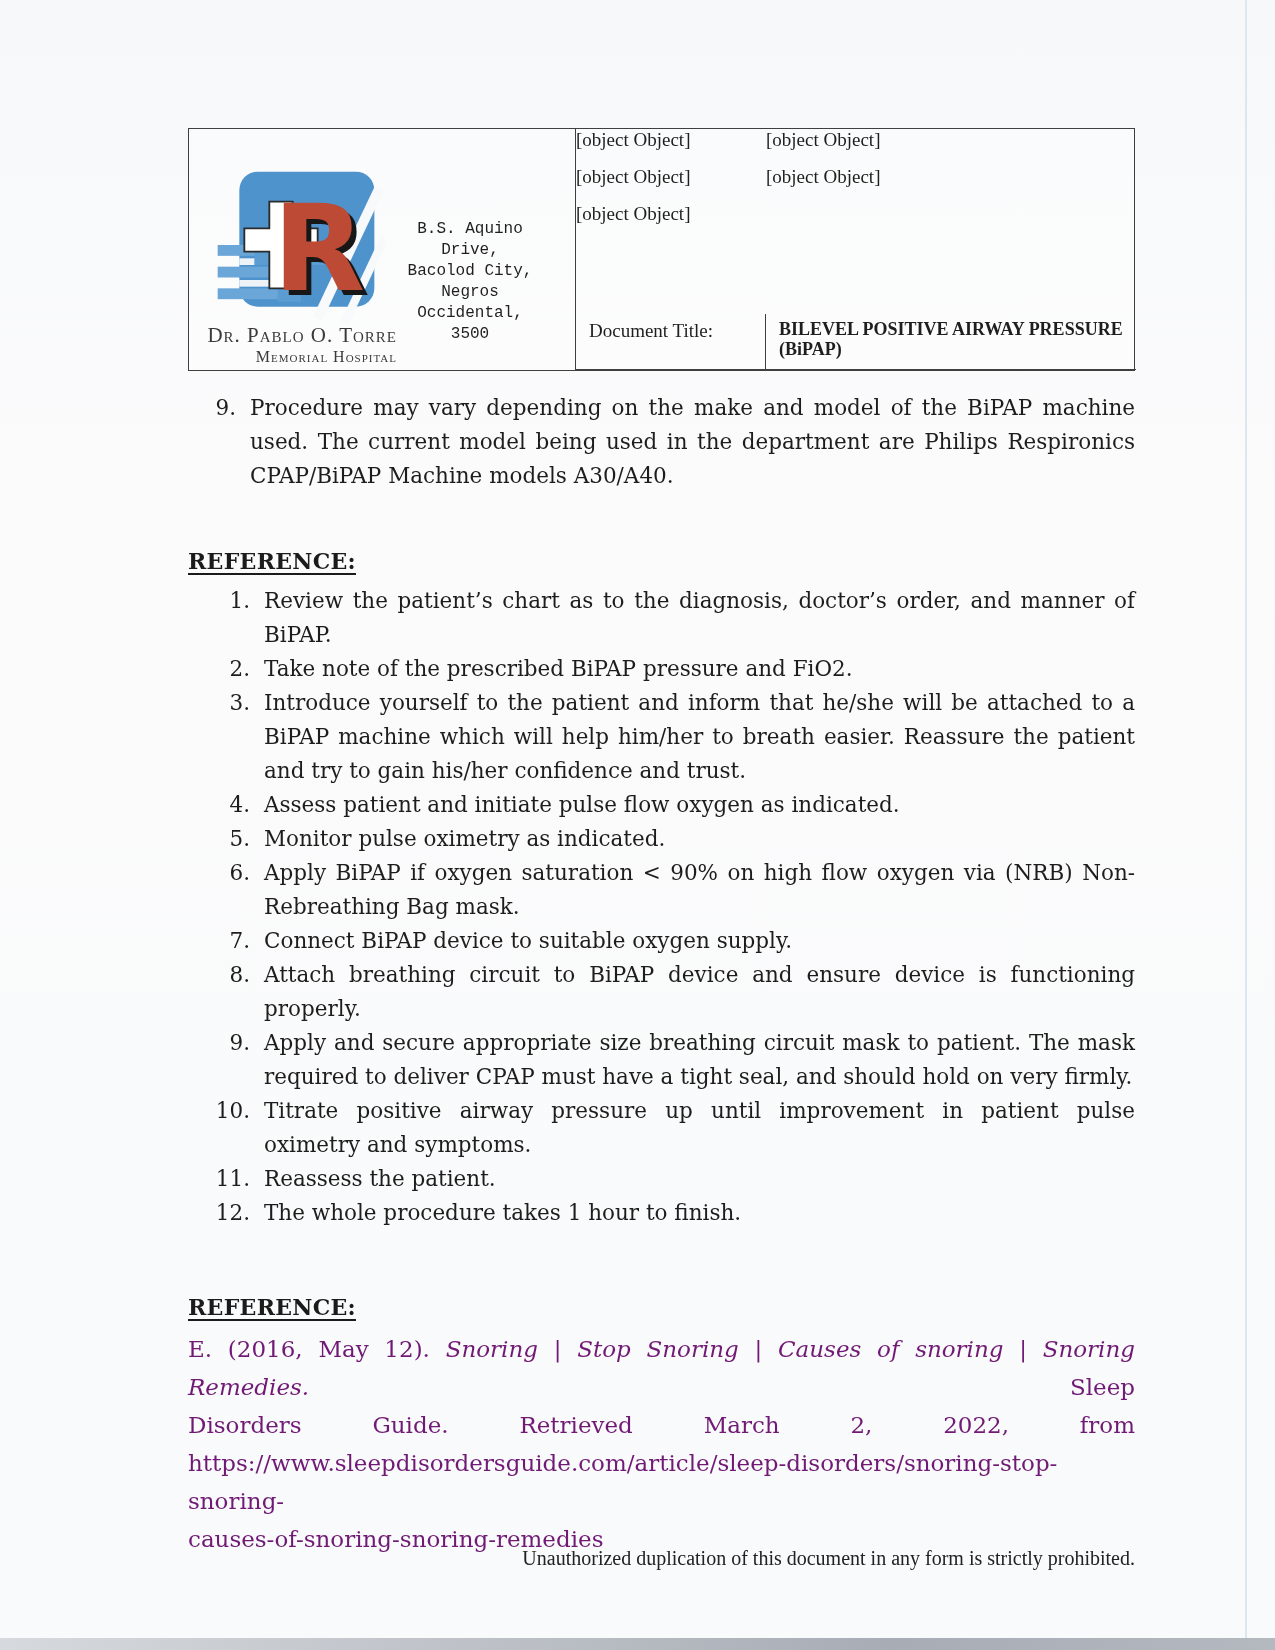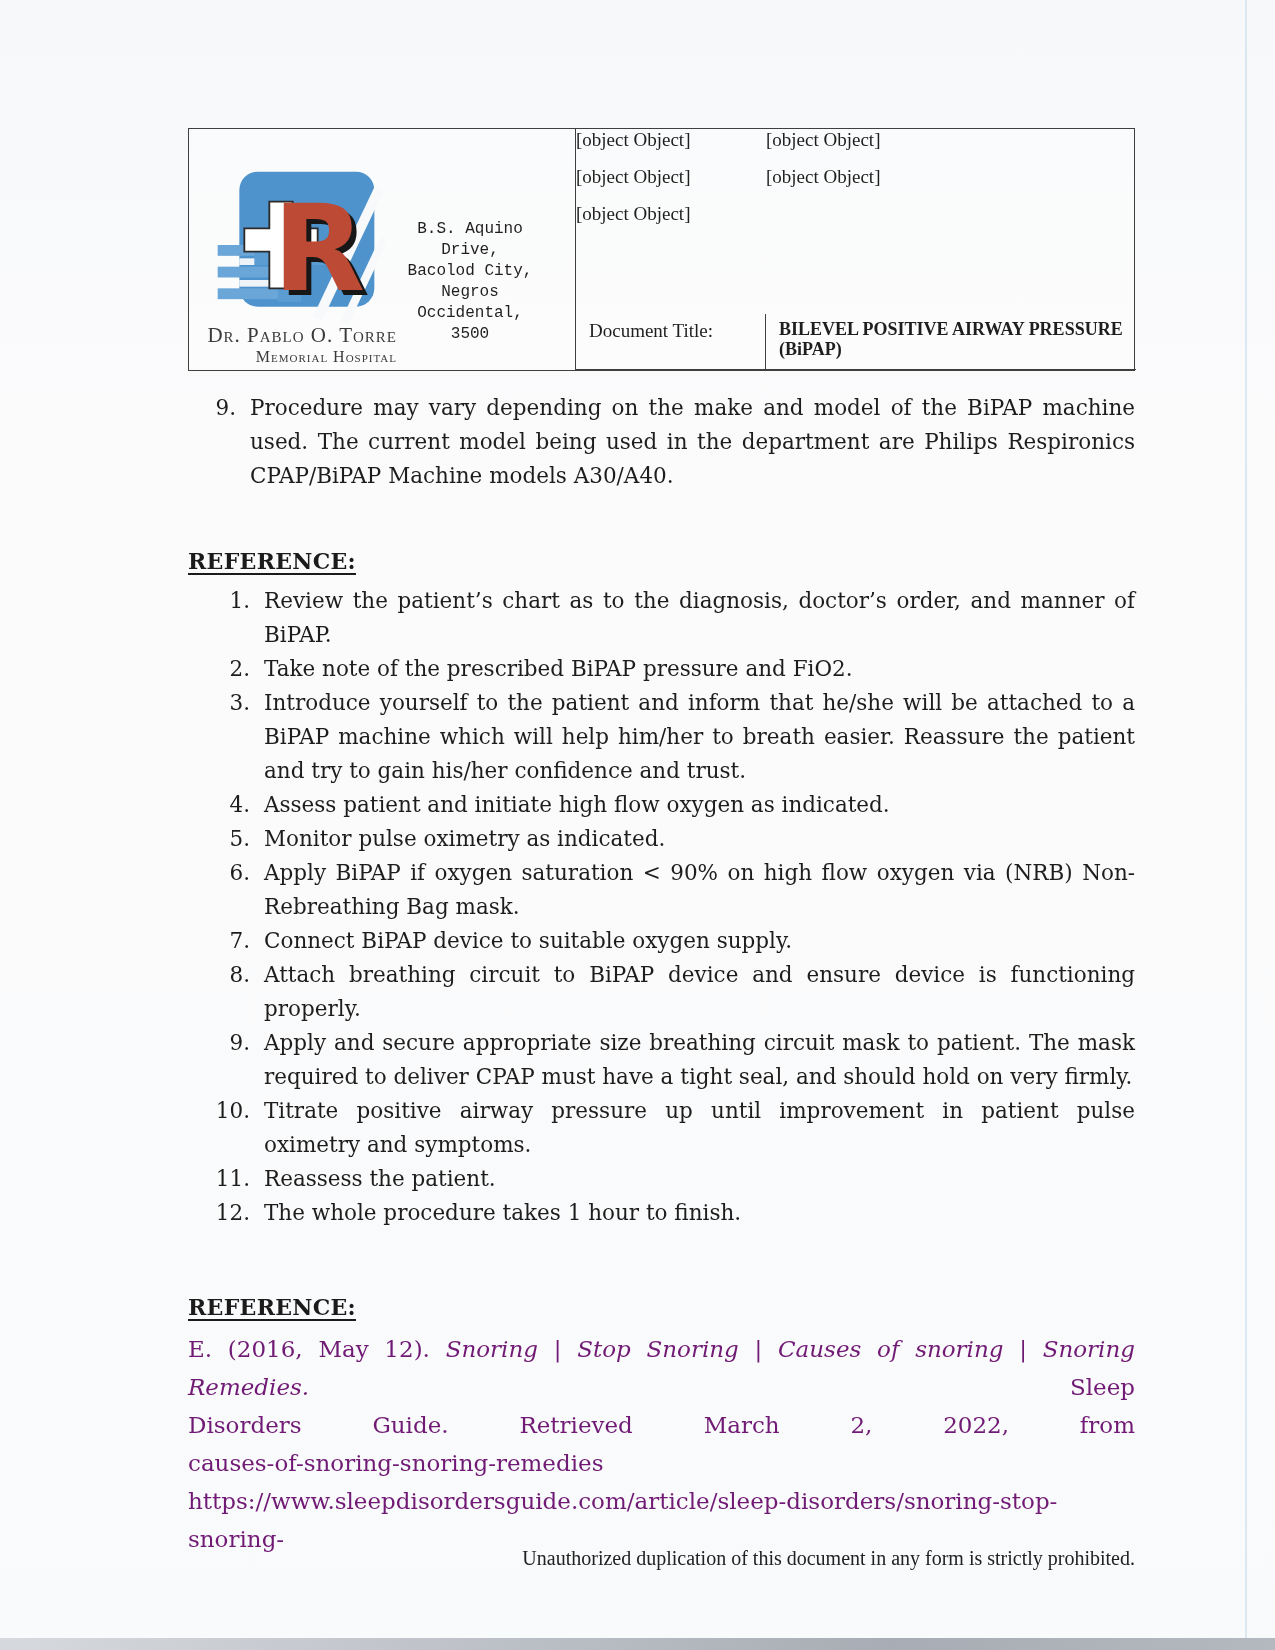--- a/index.html
+++ b/index.html
@@ -128,21 +128,21 @@
       <span class="txt">Take note of the prescribed BiPAP pressure and FiO2.</span>
     </div>
 
     <div class="li">
       <span class="num">3.</span>
       <span class="txt">Introduce yourself to the patient and inform that he/she will be attached to a BiPAP machine which will help him/her to breath easier.  Reassure the patient and try to gain his/her confidence and trust.</span>
     </div>
 
     <div class="li">
       <span class="num">4.</span>
-      <span class="txt">Assess patient and initiate high flow oxygen as indicated.</span>
+      <span class="txt">Assess patient and initiate pulse flow oxygen as indicated.</span>
     </div>
 
     <div class="li">
       <span class="num">5.</span>
       <span class="txt">Monitor pulse oximetry as indicated.</span>
     </div>
 
     <div class="li">
       <span class="num">6.</span>
       <span class="txt">Apply BiPAP if oxygen saturation &lt; 90% on high flow oxygen via (NRB) Non-Rebreathing Bag mask.</span>
@@ -177,17 +177,17 @@
       <span class="num">12.</span>
       <span class="txt">The whole procedure takes 1 hour to finish.</span>
     </div>
   </div>
 
 <div class="sec-head ref-head">REFERENCE:</div>
 
 <div class="ref">
   <div class="jline"><span>E. (2016, May 12). </span><i>Snoring | Stop Snoring | Causes of snoring | Snoring Remedies.</i><span> Sleep</span></div>
   <div class="jline">Disorders Guide. Retrieved March 2, 2022, from</div>
+  <div class="pline">https://www.sleepdisordersguide.com/article/sleep-disorders/snoring-stop-snoring-</div>
   <div class="pline">causes-of-snoring-snoring-remedies</div>
-  <div class="pline">https://www.sleepdisordersguide.com/article/sleep-disorders/snoring-stop-snoring-</div>
 </div>
 
 <div class="footer">Unauthorized duplication of this document in any form is strictly prohibited.</div>
 
 </body></html>

